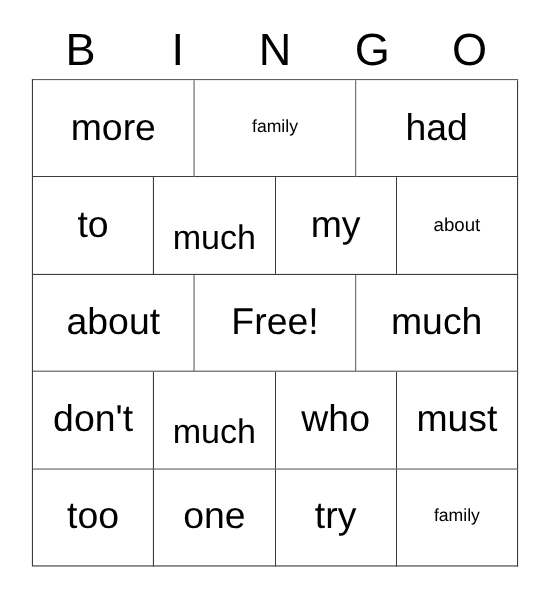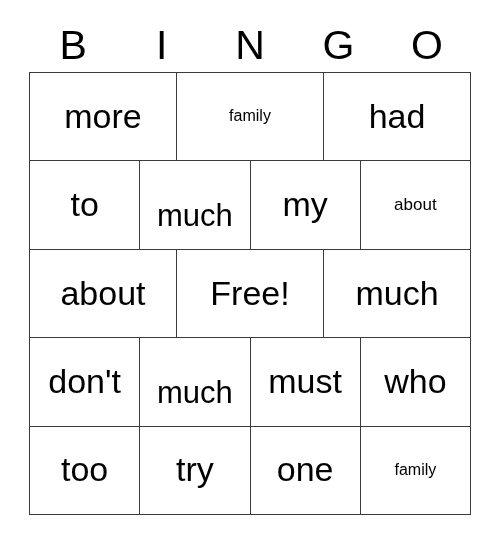--- a/index.html
+++ b/index.html
@@ -145,36 +145,36 @@
     </div>
 
     <div class="bingo-row">
       <div class="bingo-cell">
           <span class="cell-text size-lg">don't</span>
         </div>
       <div class="bingo-cell">
           <span class="cell-text size-md">much</span>
         </div>
       <div class="bingo-cell">
-          <span class="cell-text size-lg">must</span>
+          <span class="cell-text size-lg">who</span>
         </div>
       <div class="bingo-cell">
-          <span class="cell-text size-lg">who</span>
+          <span class="cell-text size-lg">must</span>
         </div>
     </div>
 
     <div class="bingo-row">
       <div class="bingo-cell">
           <span class="cell-text size-lg">too</span>
         </div>
       <div class="bingo-cell">
-          <span class="cell-text size-lg">try</span>
+          <span class="cell-text size-lg">one</span>
         </div>
       <div class="bingo-cell">
-          <span class="cell-text size-lg">one</span>
+          <span class="cell-text size-lg">try</span>
         </div>
       <div class="bingo-cell">
           <span class="cell-text size-xs">family</span>
         </div>
     </div>
 
   </div>
 </div>
 
 </body></html>

